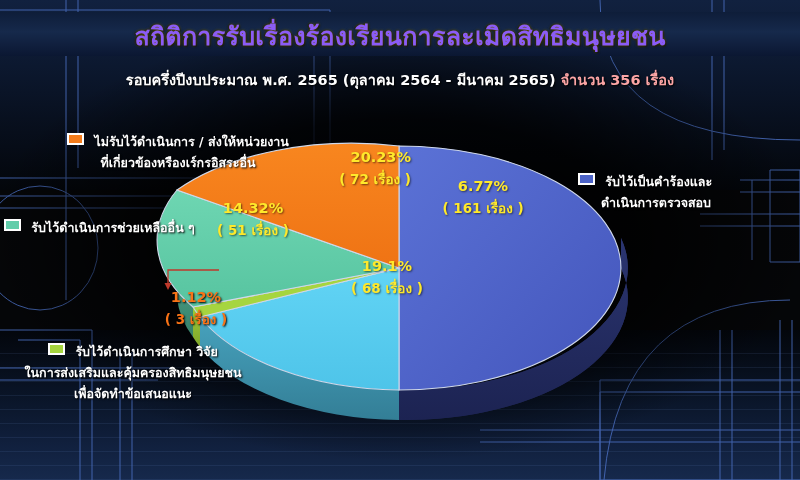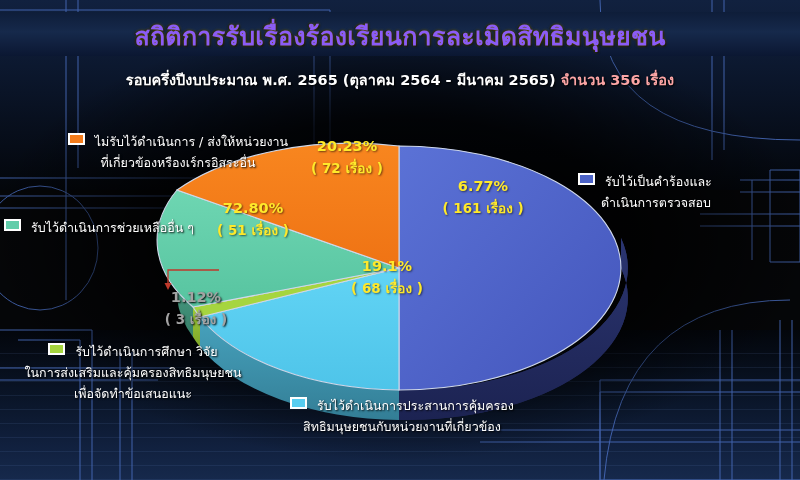--- a/index.html
+++ b/index.html
@@ -40,41 +40,41 @@
     text-shadow:0 0 3px #7a6a00,1px 1px 2px #000,-1px 0 2px #000;
     white-space:nowrap;
   }
   .subtitle{
     position:absolute;left:0;top:68px;width:800px;text-align:center;
     font-size:14.5px;font-weight:bold;color:#ffffff;white-space:nowrap;
     text-shadow:1px 1px 2px #000;
   }
   .subtitle .count{color:#fca5a5;}
   
-  .legend{position:absolute;color:#fff;font-size:12.5px;font-weight:normal;line-height:21px;
+  .legend{position:absolute;color:#fff;font-size:12.5px;font-weight:bold;line-height:21px;
           text-shadow:1px 1px 2px #000;}
   .legend .ln{white-space:nowrap;}
   .sw{
     display:inline-block;width:17px;height:12px;
     border:2px solid #fff;box-sizing:border-box;
     margin-right:6px;vertical-align:1px;
   }
   .lg-orange{left:48px;top:131px;text-align:center;width:260px;}
   .lg-mint{left:4px;top:217px;width:210px;text-align:left;}
   .lg-yellow{left:2px;top:341px;width:262px;text-align:center;}
   .lg-blue{left:578px;top:171px;width:222px;text-align:left;}
   .lg-cyan{left:252px;top:395px;width:300px;text-align:center;}
   
   .plab{position:absolute;font-weight:bold;text-align:center;white-space:nowrap;}
   .plab .pct{font-size:14.5px;display:block;}
   .plab .cnt{font-size:13.5px;display:block;margin-top:3px;}
   .plab.in{color:#ffe92b;text-shadow:1px 1px 2px rgba(0,0,0,.55);}
-  .plab.out{color:#a3a3a3;text-shadow:1px 1px 2px #000;}
+  .plab.out{color:#f97316;text-shadow:1px 1px 2px #000;}
   #lbl-blue{left:408px;top:178px;width:150px;}
-  #lbl-orange{left:283px;top:138px;width:128px;}
+  #lbl-orange{left:283px;top:149px;width:128px;text-align:right;}
   #lbl-mint{left:192px;top:200px;width:122px;}
   #lbl-cyan{left:322px;top:258px;width:130px;}
   #lbl-tiny{left:140px;top:289px;width:112px;}
 </style>
 </head>
 <body>
 
 <div id="stage">
 
   <div class="bg-layer">
@@ -209,21 +209,21 @@
 
   <div class="plab in" id="lbl-blue">
     <span class="pct">6.77%</span>
     <span class="cnt">( 161 เรื่อง )</span>
   </div>
   <div class="plab in" id="lbl-orange">
     <span class="pct">20.23%</span>
     <span class="cnt">( 72 เรื่อง )</span>
   </div>
   <div class="plab in" id="lbl-mint">
-    <span class="pct">72.80%</span>
+    <span class="pct">14.32%</span>
     <span class="cnt">( 51 เรื่อง )</span>
   </div>
   <div class="plab in" id="lbl-cyan">
     <span class="pct">19.1%</span>
     <span class="cnt">( 68 เรื่อง )</span>
   </div>
   <div class="plab out" id="lbl-tiny">
     <span class="pct">1.12%</span>
     <span class="cnt">( 3 เรื่อง )</span>
   </div>
@@ -253,21 +253,14 @@
   </div>
 
   <div class="legend lg-blue">
     <div class="ln">
       <span class="sw" style="background:#4c63c8"></span>
       <span>รับไว้เป็นคำร้องและ</span>
     </div>
     <div class="ln" style="padding-left:23px">ดำเนินการตรวจสอบ</div>
   </div>
 
-  <div class="legend lg-cyan">
-    <div class="ln">
-      <span class="sw" style="background:#58cdf0"></span>
-      <span>รับไว้ดำเนินการประสานการคุ้มครอง</span>
-    </div>
-    <div class="ln">สิทธิมนุษยชนกับหน่วยงานที่เกี่ยวข้อง</div>
-  </div>
 
 </div>
 
 </body></html>

